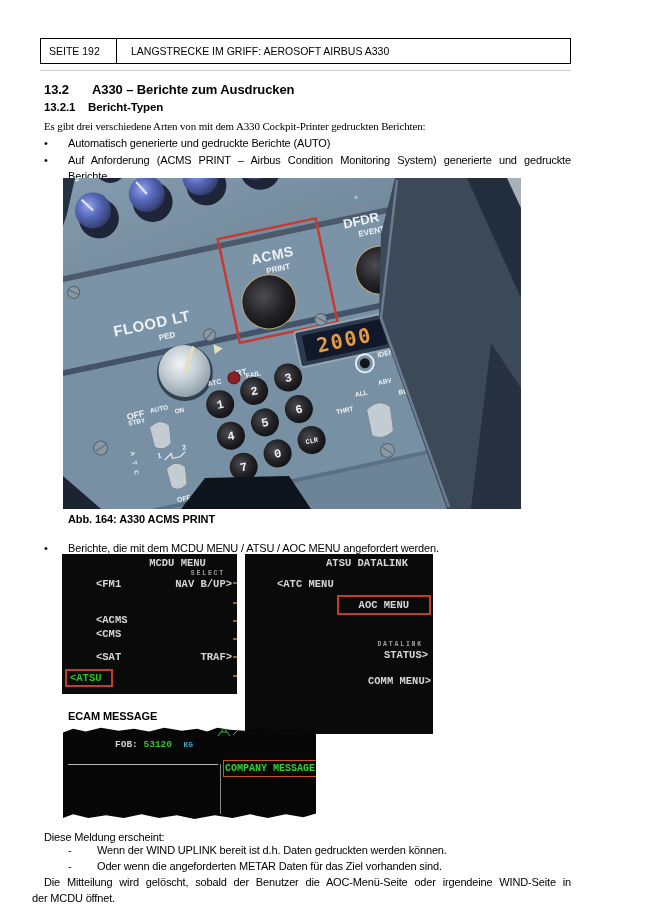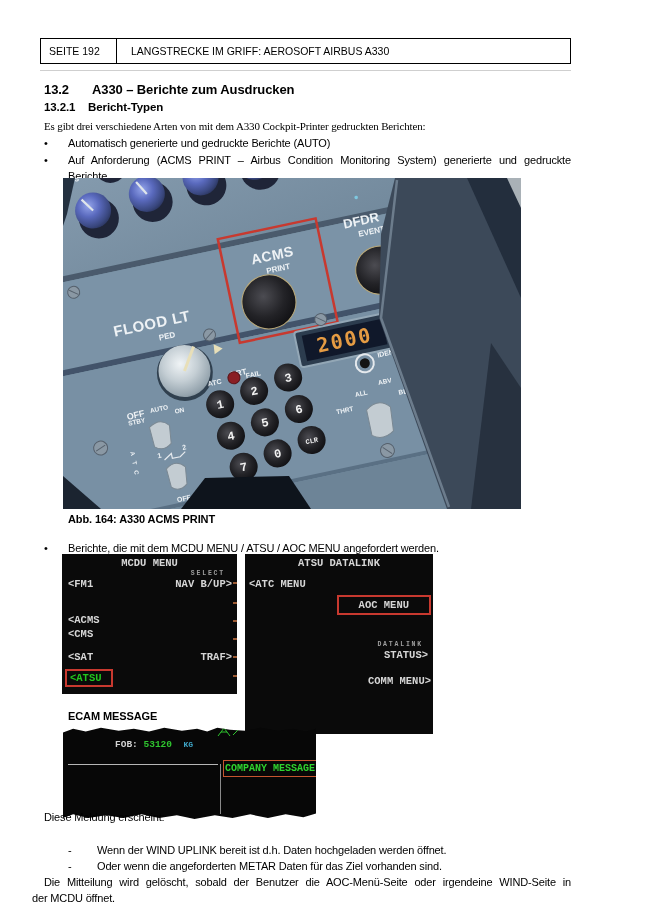--- a/index.html
+++ b/index.html
@@ -17,21 +17,21 @@
   .h-sub .num{display:inline-block;width:44px;}
   .body-txt{font-size:11px;letter-spacing:-0.15px;line-height:16px;}
   .bullet-dot{position:absolute;left:0;top:0;}
   .bullet-text{margin-left:24px;}
   .just{text-align:justify;text-align-last:justify;}
   
   .photo{position:absolute;left:63px;top:178px;width:458px;height:331px;overflow:hidden;background:#76909f;}
   .caption{position:absolute;left:68px;top:513px;font-size:11px;font-weight:bold;letter-spacing:-0.1px;text-align:right;}
   
   .mcdu{position:absolute;background:#0a0a0a;font-family:"Liberation Mono","DejaVu Sans Mono",monospace;font-weight:bold;color:#d6d6d6;font-size:10.5px;}
-  .mcdu .row{position:absolute;white-space:pre;}
+  .mcdu .row{position:absolute;white-space:pre;padding-left:28px;}
   .mcdu .small-lbl{font-size:6.5px;letter-spacing:1.8px;color:#9f9f9f;}
   .mcdu .green{color:#22c51e;}
   .redbox{border:2px solid #c8392f;}
   .bezel-dash{position:absolute;width:4px;height:2px;background:#9c5a33;right:0;}
   
   .ecam-head{position:absolute;left:68px;top:710px;font-size:11px;font-weight:bold;letter-spacing:-0.1px;}
   .ecam{position:absolute;left:63px;top:726px;width:253px;height:93px;background:#070707;font-family:"Liberation Mono","DejaVu Sans Mono",monospace;font-weight:bold;
         clip-path:polygon(0% 7%,4% 3%,9% 6%,15% 2%,22% 5%,28% 3%,34% 6%,40% 2%,47% 5%,53% 3%,57% 6%,61% 2%,66% 4%,72% 5%,78% 2%,85% 5%,91% 3%,96% 6%,100% 3%,100% 94%,95% 98%,88% 95%,81% 99%,74% 95%,67% 99%,60% 96%,52% 100%,45% 96%,38% 99%,31% 95%,24% 99%,17% 96%,10% 99%,4% 95%,0% 99%);}
   .ecam .fob{position:absolute;left:12px;top:13px;font-size:9.5px;color:#d2d2d2;white-space:pre;margin-left:40px;}
   .ecam .fob .val{color:#2fc52f;}
@@ -372,23 +372,23 @@
 <div class="ecam">
   <div class="fob"><span>FOB:</span><span> </span><span class="val">53120</span><span>  </span><span class="unit">KG</span></div>
   <svg class="abs" style="left:152px;top:0;" width="30" height="12">
     <path d="M3 10 L9 2 L15 10 M6 6 L12 6 M18 9 L24 3" stroke="#2fc52f" stroke-width="1" fill="none"></path>
   </svg>
   <div class="hline"></div>
   <div class="vline"></div>
   <div class="msgbox">COMPANY MESSAGE</div>
 </div>
 
-<div class="abs body-txt" style="left:44px;top:809px;">Diese Meldung erscheint:</div>
+<div class="abs body-txt" style="left:44px;top:829px;">Diese Meldung erscheint:</div>
 <div class="abs body-txt" style="left:44px;top:842px;width:527px;">
   <span class="dash">-</span>
-  <span class="dash-text">Wenn der WIND UPLINK bereit ist d.h. Daten hochgeladen werden öffnet.</span>
+  <span class="dash-text">Wenn der WIND UPLINK bereit ist d.h. Daten gedruckten werden können.</span>
 </div>
 <div class="abs body-txt" style="left:44px;top:858px;width:527px;">
   <span class="dash">-</span>
   <span class="dash-text">Oder wenn die angeforderten METAR Daten für das Ziel vorhanden sind.</span>
 </div>
 <div class="abs body-txt just" style="left:44px;top:874px;width:527px;">Die Mitteilung wird gelöscht, sobald der Benutzer die AOC-Menü-Seite oder irgendeine WIND-Seite in</div>
 <div class="abs body-txt" style="left:32px;top:890px;">der MCDU öffnet.</div>
 
 </body></html>

